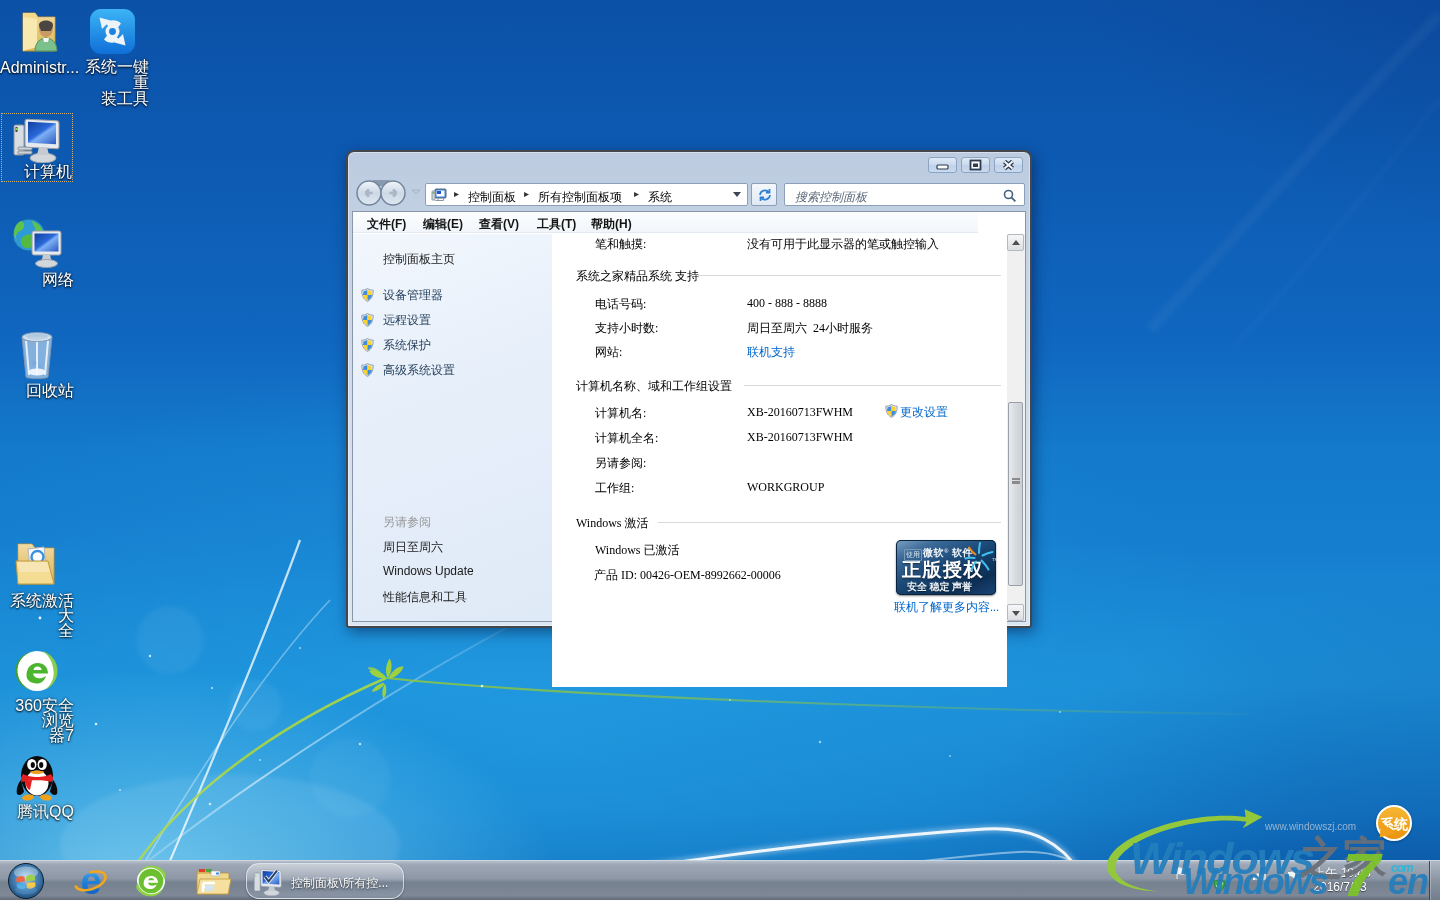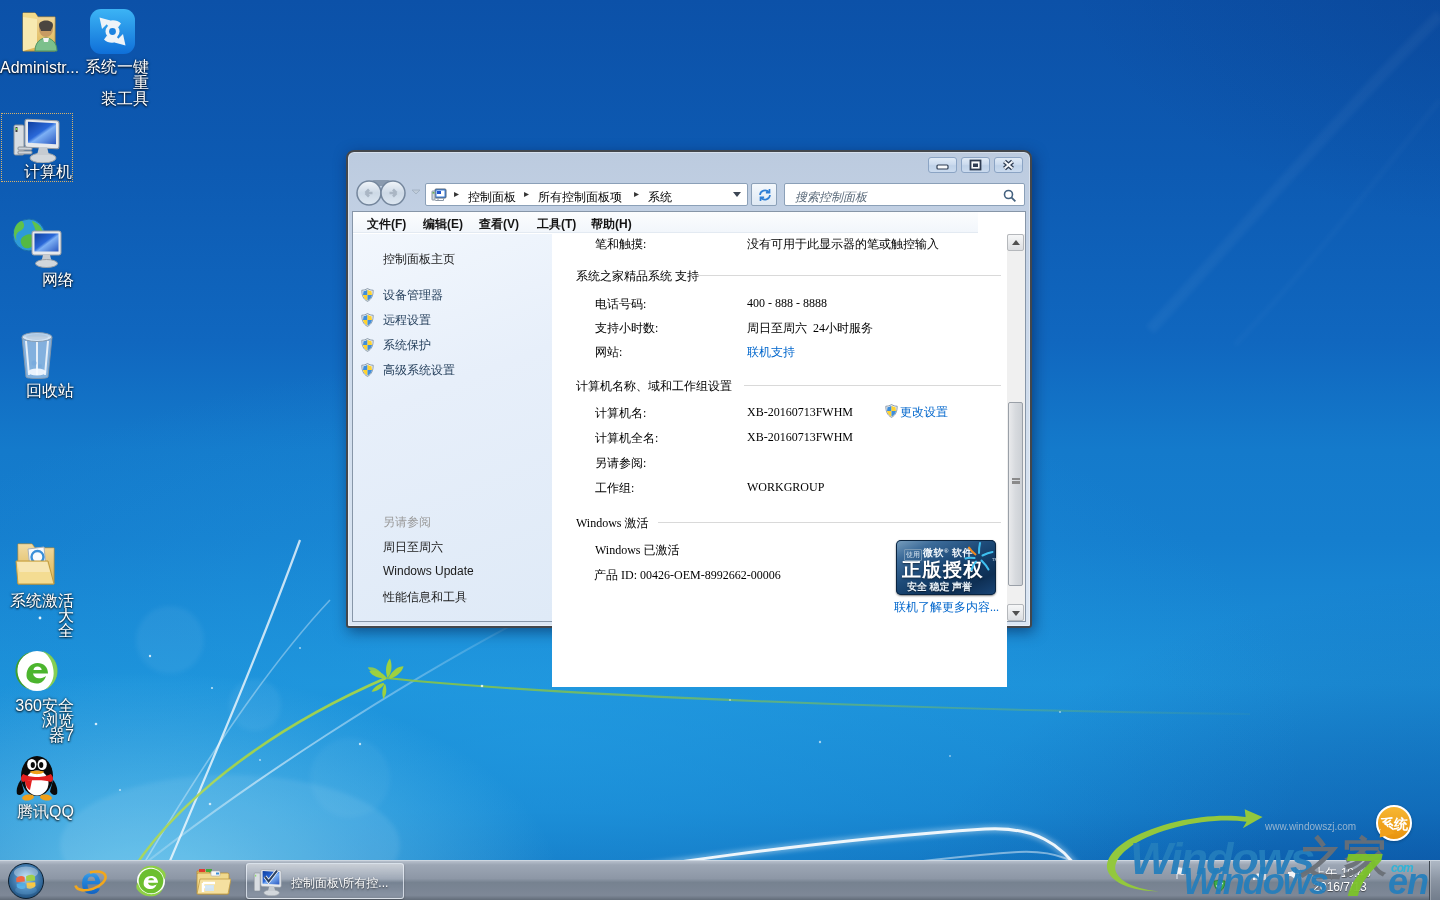--- a/index.html
+++ b/index.html
@@ -48,21 +48,21 @@
 .bc-arrow { position:absolute; top:4px; color:#333; font-size:10px; }
 #refreshbtn { position:absolute; left:404px; top:3px; width:26px; height:23px; border:1px solid #8ba0b8; border-radius:2px; background:linear-gradient(180deg,#f4f8fc,#dfe9f4); }
 #refreshbtn svg { position:absolute; left:4px; top:3px; }
 #searchbox { position:absolute; left:437px; top:3px; width:241px; height:23px; background:#fff; border:1px solid #8ba0b8; border-radius:2px; }
 #searchtxt { position:absolute; left:10px; top:5px; font-size:12px; font-style:italic; color:#5a6a7a; }
 
 
 #taskbar { position:absolute; left:0; top:860px; width:1440px; height:40px;
   background:linear-gradient(180deg,#b6bfcc 0%,#9ca6b4 10%,#8d97a6 45%,#768290 55%,#7e8897 88%,#626c79 100%);
   border-top:1px solid #cdd6e0; }
-#taskbtn { position:absolute; left:246px; top:2px; width:158px; height:36px; border:1px solid rgba(235,242,250,0.75); border-radius:3px;
+#taskbtn { position:absolute; left:246px; top:2px; width:158px; height:36px; border:1px solid rgba(235,242,250,0.75); border-radius:13px;
   background:linear-gradient(180deg,rgba(255,255,255,0.45) 0%,rgba(210,220,232,0.25) 45%,rgba(120,135,155,0.25) 55%,rgba(170,182,198,0.3) 100%);
   box-shadow:0 1px 2px rgba(0,0,0,0.3); }
 #tray { position:absolute; left:1147px; top:0; width:280px; height:40px; }
 #showdesk { position:absolute; right:0; top:0; width:11px; height:40px; border-left:1px solid #3e4752;
   background:linear-gradient(180deg,#aeb8c5,#8993a1 50%,#717c8b); box-shadow:1px 0 0 rgba(255,255,255,0.25) inset; }
 #wm { position:absolute; left:0; top:0; width:1440px; height:900px; pointer-events:none; }
 .wmtxt { position:absolute; font-weight:bold; font-style:italic; font-family:"Liberation Sans",sans-serif; letter-spacing:-1px; }
 #bubble { position:absolute; left:1376px; top:805px; width:36px; height:36px; border-radius:50%;
   background:linear-gradient(180deg,#f7b733,#e8930e); border:2.5px solid #fff; color:#fff; font-size:14px; font-weight:bold;
   text-align:center; line-height:34px; box-shadow:0 1px 3px rgba(0,0,0,0.25); }

